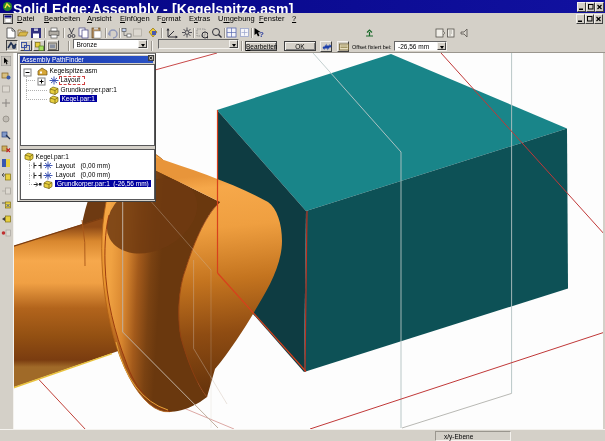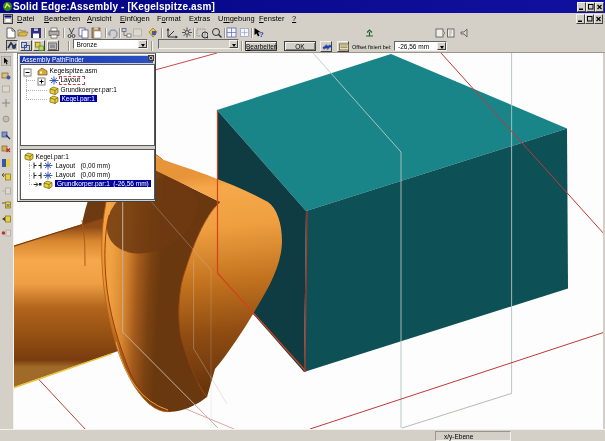--- a/index.html
+++ b/index.html
@@ -1,21 +1,21 @@
 <!DOCTYPE html>
 <html><head>
 <meta charset="utf-8">
 <style>
 * { margin:0; padding:0; box-sizing:border-box; }
 html,body { width:605px; height:441px; overflow:hidden; }
 body { font-family:"Liberation Sans", sans-serif; background:#d4d0c8; }
 #app { position:absolute; left:0; top:0; width:605px; height:441px; background:#d4d0c8; }
 .abs { position:absolute; }
 
-#titlebar { left:0; top:0; width:605px; height:13px; background:linear-gradient(90deg,#050583,#1111a0); color:#fff; font-weight:bold; font-size:10px; letter-spacing:0.15px; }
+#titlebar { left:0; top:0; width:605px; height:13px; background:linear-gradient(90deg,#050583,#1111a0); color:#fff; font-weight:bold; font-size:14px; letter-spacing:0.15px; }
 #titletext { position:absolute; left:13px; top:0.5px; }
 .wbtn { position:absolute; width:9px; height:10px; background:#d4d0c8; border-top:1px solid #f4f2ee; border-left:1px solid #f4f2ee; border-right:1px solid #404040; border-bottom:1px solid #404040; }
 .wg { position:absolute; }
 
 #menubar { left:0; top:13px; width:605px; height:12px; background:#d4d0c8; font-size:7.5px; color:#000; }
 .mi { position:absolute; top:1px; }
 .mi u { text-decoration:underline; }
 
 #toolbar1 { left:0; top:25px; width:605px; height:15px; background:#d4d0c8; }
 #toolbar2 { left:0; top:40px; width:605px; height:13px; background:#d4d0c8; }

